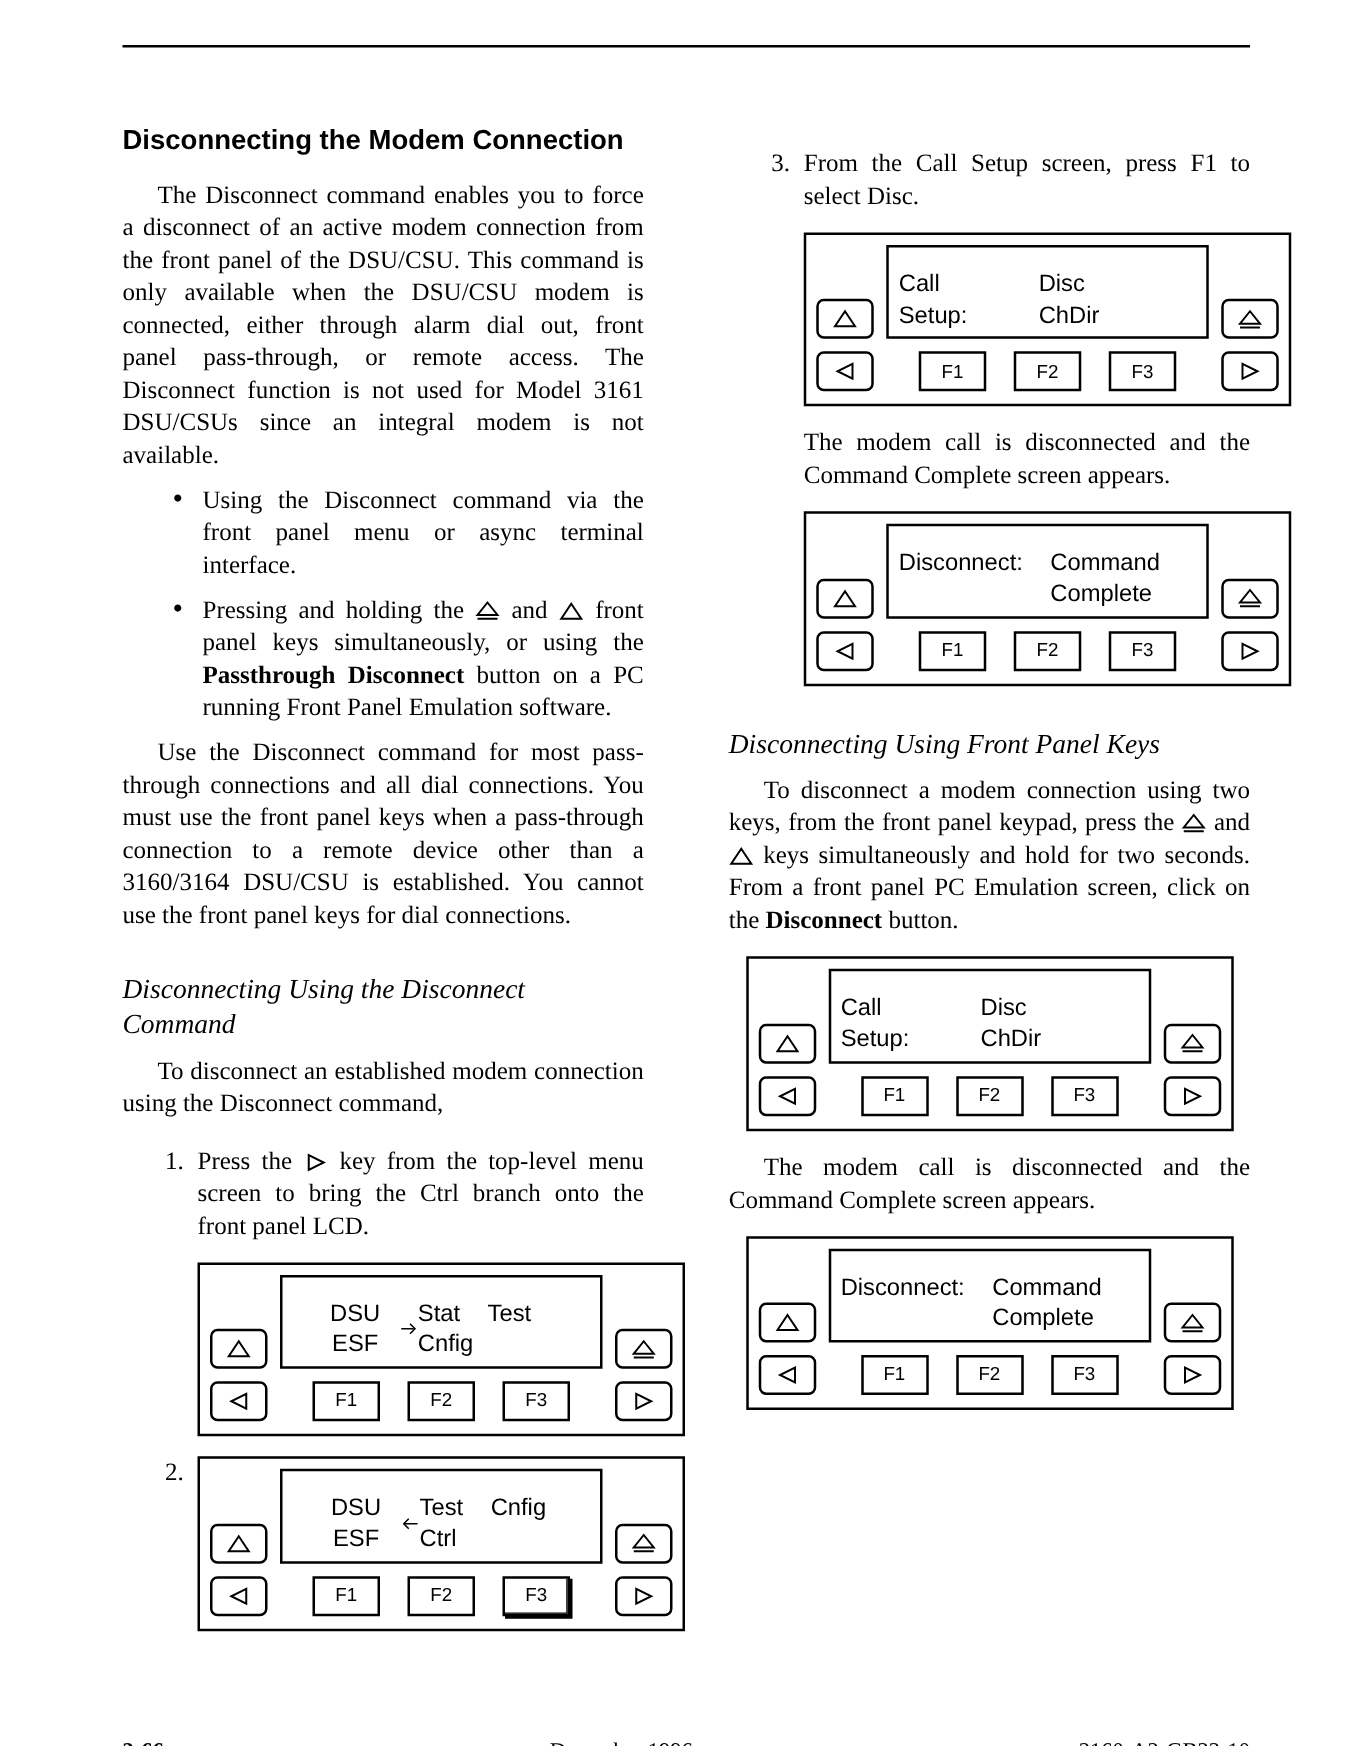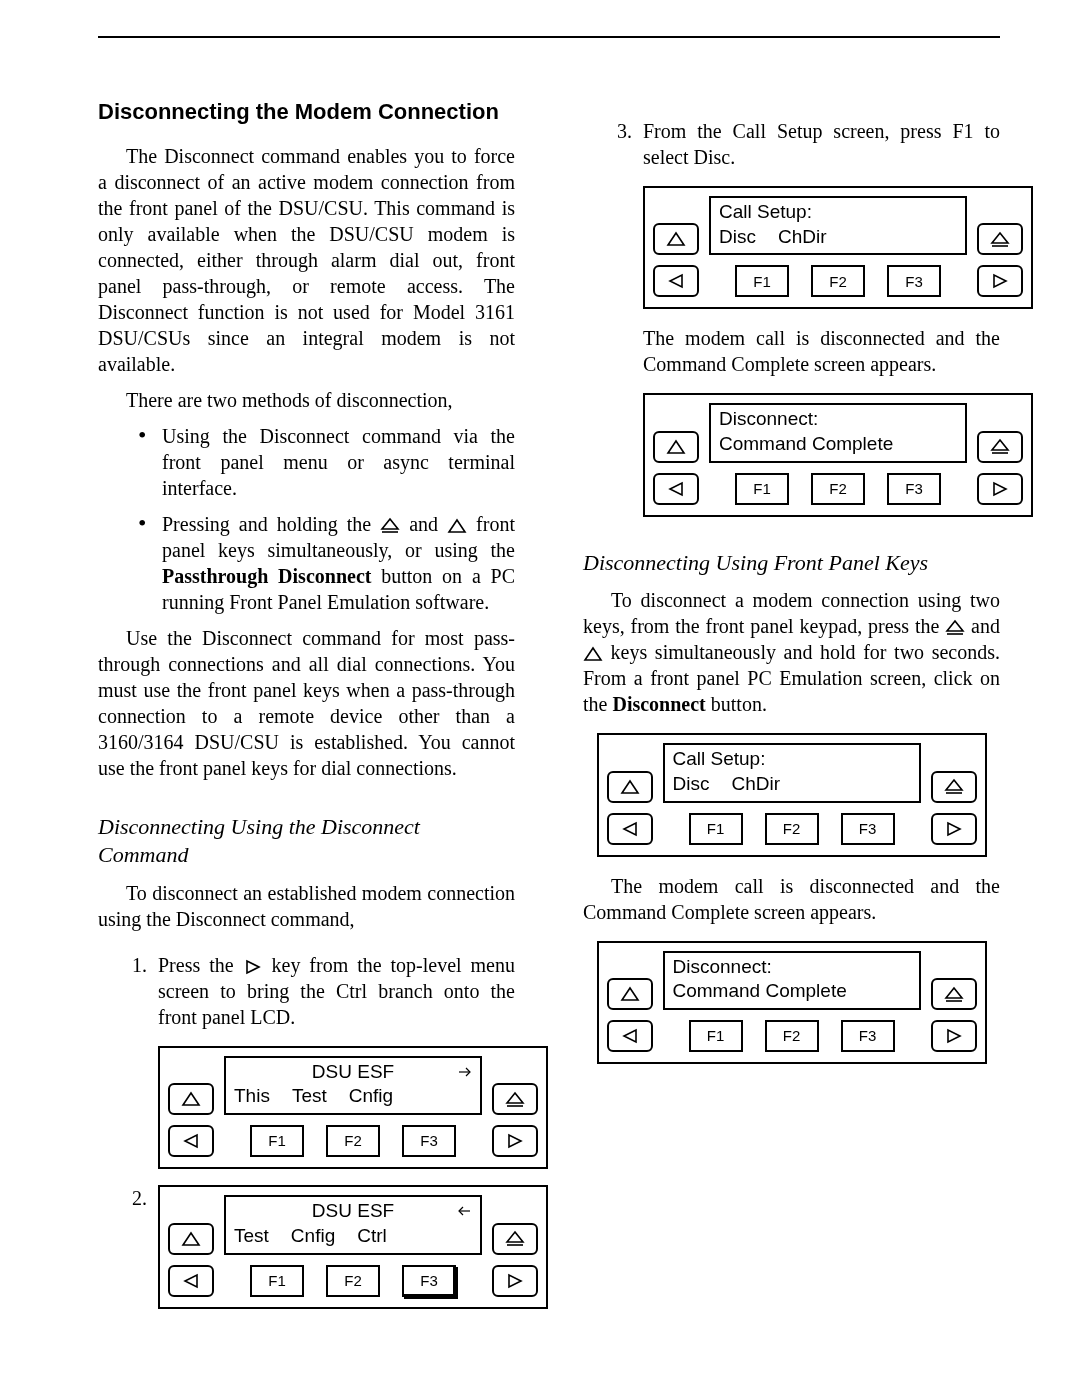--- a/index.html
+++ b/index.html
@@ -114,23 +114,23 @@
     display: flex;
     align-items: stretch;
     gap: 10px;
   }
   .panel-row + .panel-row {
     margin-top: 10px;
   }
   .panel .lcd {
     flex: 1 1 auto;
     border: 2px solid #000;
-    padding: 2px 8px 4px 8px;
-    display: flex;
-    flex-direction: column;
+    padding: 18px 8px 4px 8px;
+    display: flex;
+    flex-direction: row;
     justify-content: center;
     min-height: 44px;
   }
   .panel .lcd .line1 {
     display: flex;
     justify-content: space-between;
     align-items: center;
   }
   .panel .lcd .title-c { text-align: center; flex: 1; }
   .panel .lcd .arrow-slot { width: 24px; text-align: right; }
@@ -212,21 +212,20 @@
   <hr class="head-rule">
 
   <div class="cols">
 
     <div class="col">
 
       <h2 class="sec">Disconnecting the Modem Connection</h2>
 
       <p class="indent">The Disconnect command enables you to force a disconnect of an active modem connection from the front panel of the DSU/CSU. This command is only available when the DSU/CSU modem is connected, either through alarm dial out, front panel pass-through, or remote access. The Disconnect function is not used for Model 3161 DSU/CSUs since an integral modem is not available.</p>
 
-      <p class="indent">There are two methods of disconnection,</p>
 
       <ul class="bul">
         <li>Using the Disconnect command via the front panel menu or async terminal interface.</li>
         <li>
           <span>Pressing and holding the </span><span class="tri-ic"><svg width="20" height="17">
                 <use href="#tri-up-bar"></use>
               </svg></span><span> and </span><span class="tri-ic"><svg width="20" height="16">
                 <use href="#tri-up"></use>
               </svg></span><span> front panel keys simultaneously, or using the </span><span class="b">Passthrough Disconnect</span><span> button on a PC running Front Panel Emulation software.</span>
         </li>
@@ -253,21 +252,21 @@
                   </svg>
                 </div>
               <div class="lcd">
                 <div class="line1">
                     <span class="arrow-slot"></span>
                     <span class="title-c">DSU ESF</span>
                     <span class="arrow-slot"><svg width="14" height="12">
                         <use href="#arrow-r"></use>
                       </svg></span>
                   </div>
-                <div class="line2"><span class="opt">This</span><span class="opt">Test</span><span class="opt">Cnfig</span></div>
+                <div class="line2"><span class="opt">Stat</span><span class="opt">Test</span><span class="opt">Cnfig</span></div>
               </div>
               <div class="hwbtn">
                   <svg width="20" height="17">
                     <use href="#tri-up-bar"></use>
                   </svg>
                 </div>
             </div>
             <div class="panel-row">
               <div class="hwbtn">
                   <svg width="20" height="16">

